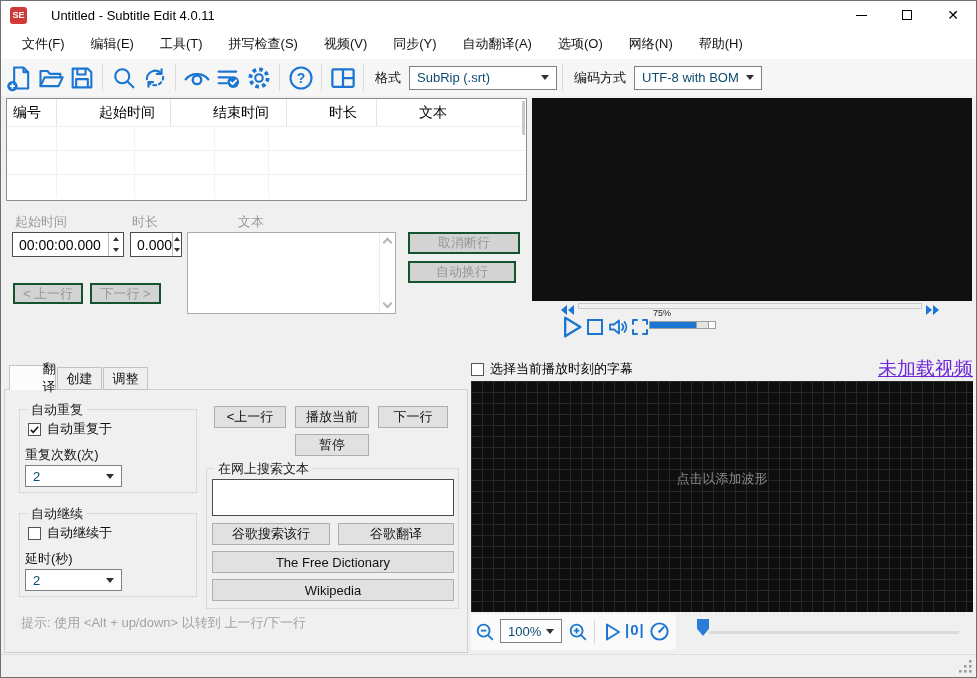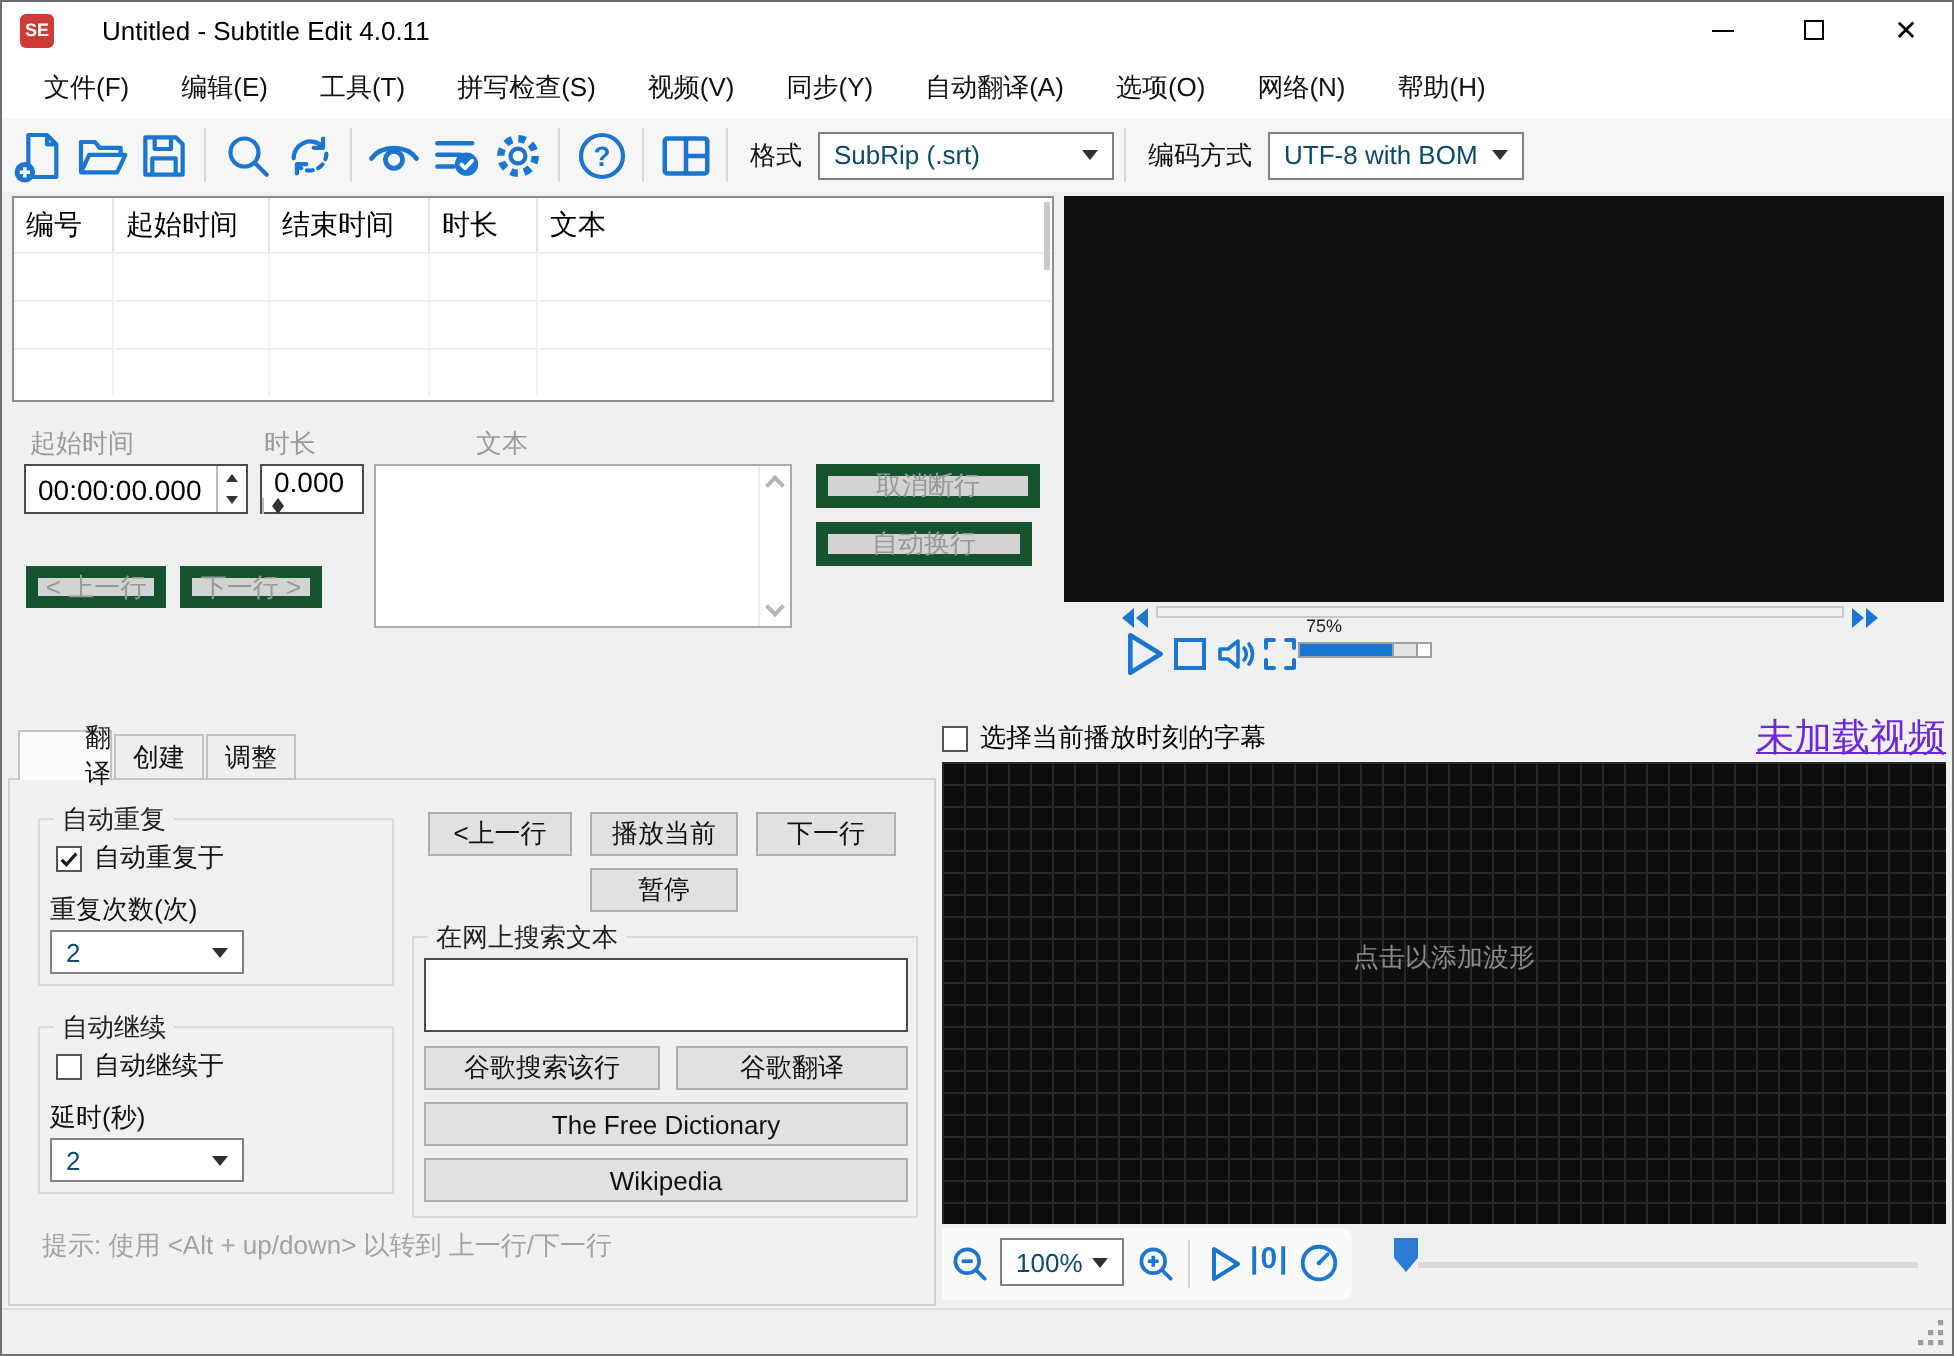--- a/index.html
+++ b/index.html
@@ -31,21 +31,21 @@
   .tb-sep { width:1px; height:27px; background:#dadada; margin:0 5px; }
   .tb-label { font-size:13px; color:#111; margin:0 8px 0 6px; }
   .combo { background:#fff; border:1px solid #818181; display:flex; align-items:center;
            padding:0 7px; font-size:13px; color:#0c4a6e; height:24px; }
   .combo .arr { margin-left:auto; width:0; height:0; border-left:4px solid transparent;
                 border-right:4px solid transparent; border-top:5px solid #303030; }
 
   
   .listview { position:absolute; left:5px; top:97px; width:521px; height:103px;
               background:#fff; border:1px solid #8a8d92; }
-  .lv-header { display:flex; height:27px; }
+  .lv-header { display:flex; height:27px;gap:36px; }
   .lv-h-cell { font-size:14px; color:#000; padding-left:6px; display:flex; align-items:center;
                border-right:1px solid #e4e4e4; }
   .lv-row { display:flex; height:24px; border-top:1px solid #f0f0f0; }
   .lv-cell { border-right:1px solid #f2f2f2; height:100%; }
   .c0{width:50px;} .c1{width:78px;} .c2{width:80px;} .c3{width:54px;} .c4{flex:1; border-right:none;}
   .lv-scroll { position:absolute; right:1px; top:2px; width:3px; height:34px; background:#c9c9c9; }
 
   
   .lbl-dim { position:absolute; font-size:13px; color:#9a9a9a; }
   .spinbox { position:absolute; background:#fff; border:1px solid #4c4c4c; display:flex; }
@@ -53,21 +53,21 @@
   .spin-arrows { width:15px; display:flex; flex-direction:column; border-left:1px solid #bdbdbd; }
   .spin-up, .spin-dn { flex:1; display:flex; align-items:center; justify-content:center; }
   .tri-up { width:0; height:0; border-left:3.5px solid transparent; border-right:3.5px solid transparent; border-bottom:4px solid #333; }
   .tri-dn { width:0; height:0; border-left:3.5px solid transparent; border-right:3.5px solid transparent; border-top:4px solid #333; }
   .textarea { position:absolute; left:186px; top:231px; width:209px; height:82px; background:#fff;
               border:1px solid #ababab; }
   .ta-scroll { position:absolute; right:0; top:0; width:16px; height:100%; border-left:1px solid #ececec; }
   .chev { position:absolute; left:4px; width:7px; height:7px; border-left:2px solid #b5b5b5; border-top:2px solid #b5b5b5; }
   .chev.up { top:6px; transform:rotate(45deg); }
   .chev.dn { bottom:6px; transform:rotate(225deg); }
-  .btn-dis { position:absolute; background:#d3d3d3; border:6px solid #14532d; color:#979797;
+  .btn-dis { position:absolute; background:#d3d3d3; border:2px solid #14532d; color:#979797;
              font-size:13px; display:flex; align-items:center; justify-content:center; }
   .btn { position:absolute; background:#e1e1e1; border:1px solid #aeaeae; color:#111;
          font-size:13px; display:flex; align-items:center; justify-content:center; }
 
   
   .video-surface { position:absolute; left:531px; top:97px; width:440px; height:203px; background:#101010; }
   .seek-rew { position:absolute; left:560px; top:300px; }
   .seek-ff  { position:absolute; left:925px; top:300px; }
   .seek-track { position:absolute; left:577px; top:302px; width:344px; height:6px;
                 background:#f1f1f1; border:1px solid #c9c9c9; }
@@ -278,21 +278,21 @@
     <div class="spin-arrows">
       <div class="spin-up">
           <div class="tri-up"></div>
         </div>
       <div class="spin-dn">
           <div class="tri-dn"></div>
         </div>
     </div>
   </div>
   <div class="lbl-dim" style="left:131px; top:212px;">时长</div>
-  <div class="spinbox" style="left:129px; top:231px; width:52px; height:25px;flex-direction:column;">
+  <div class="spinbox" style="left:129px; top:231px; width:52px; height:25px;">
     <div class="spin-val">0.000</div>
     <div class="spin-arrows">
       <div class="spin-up">
           <div class="tri-up"></div>
         </div>
       <div class="spin-dn">
           <div class="tri-dn"></div>
         </div>
     </div>
   </div>

